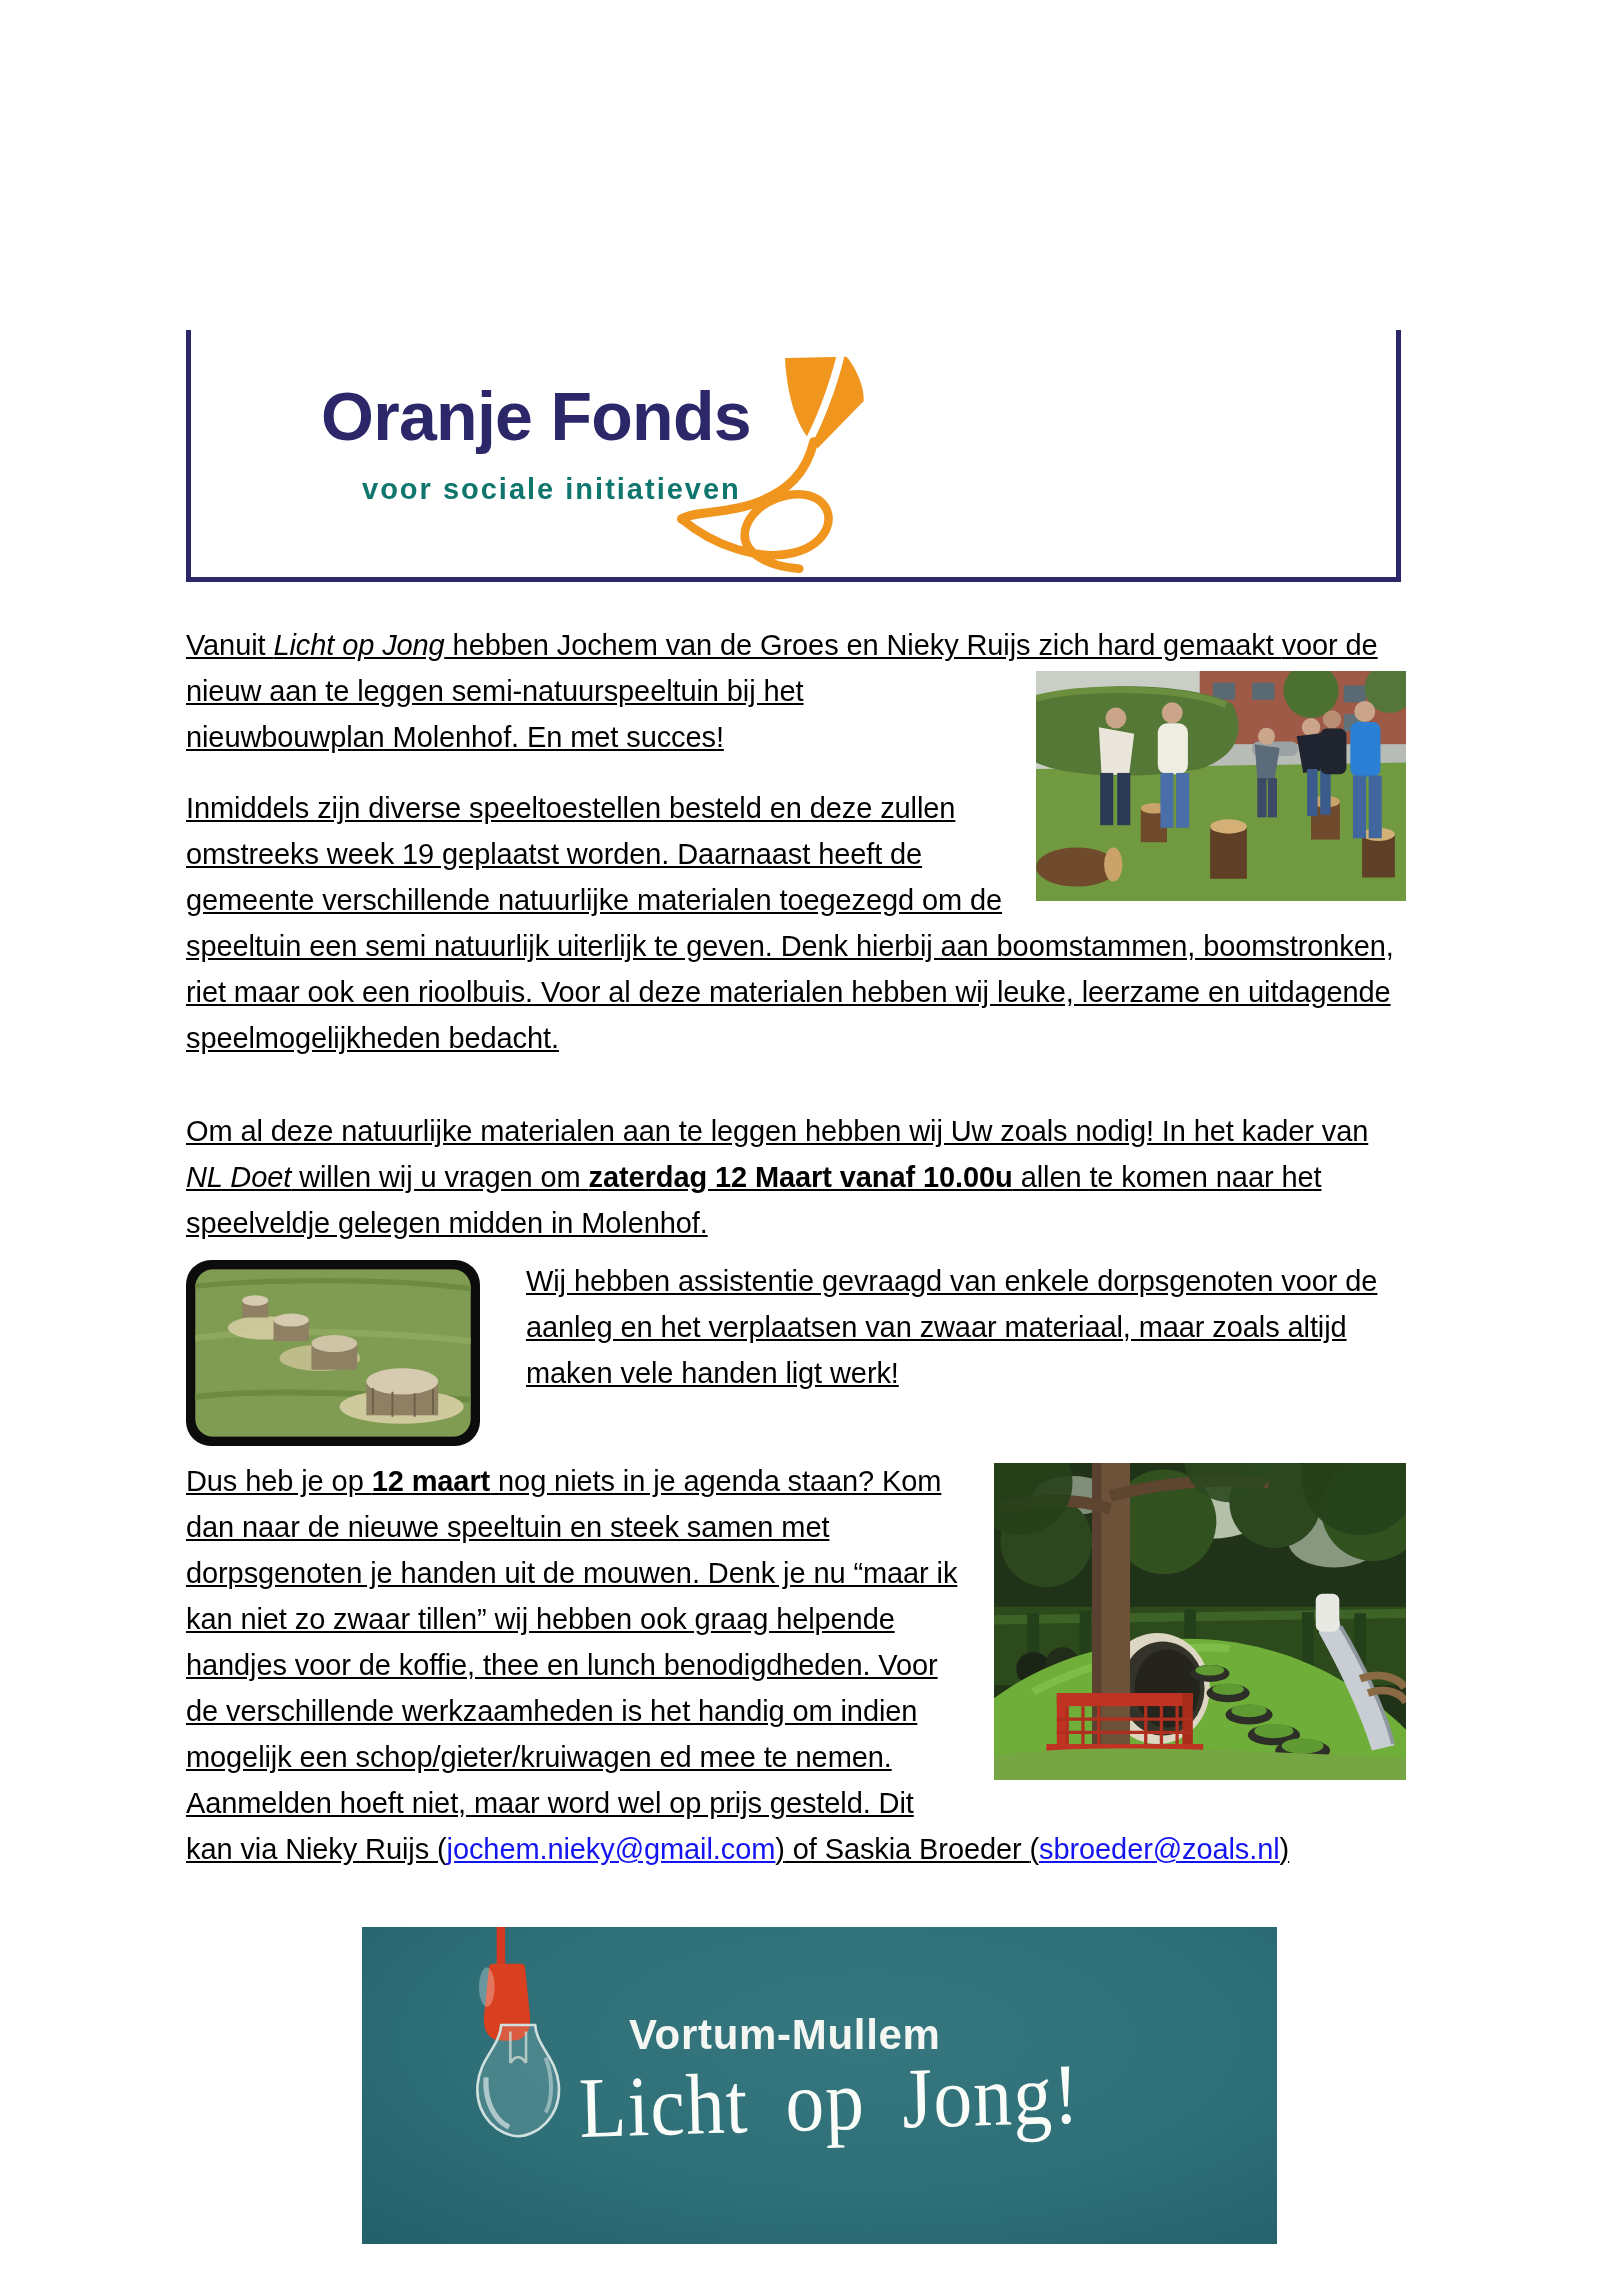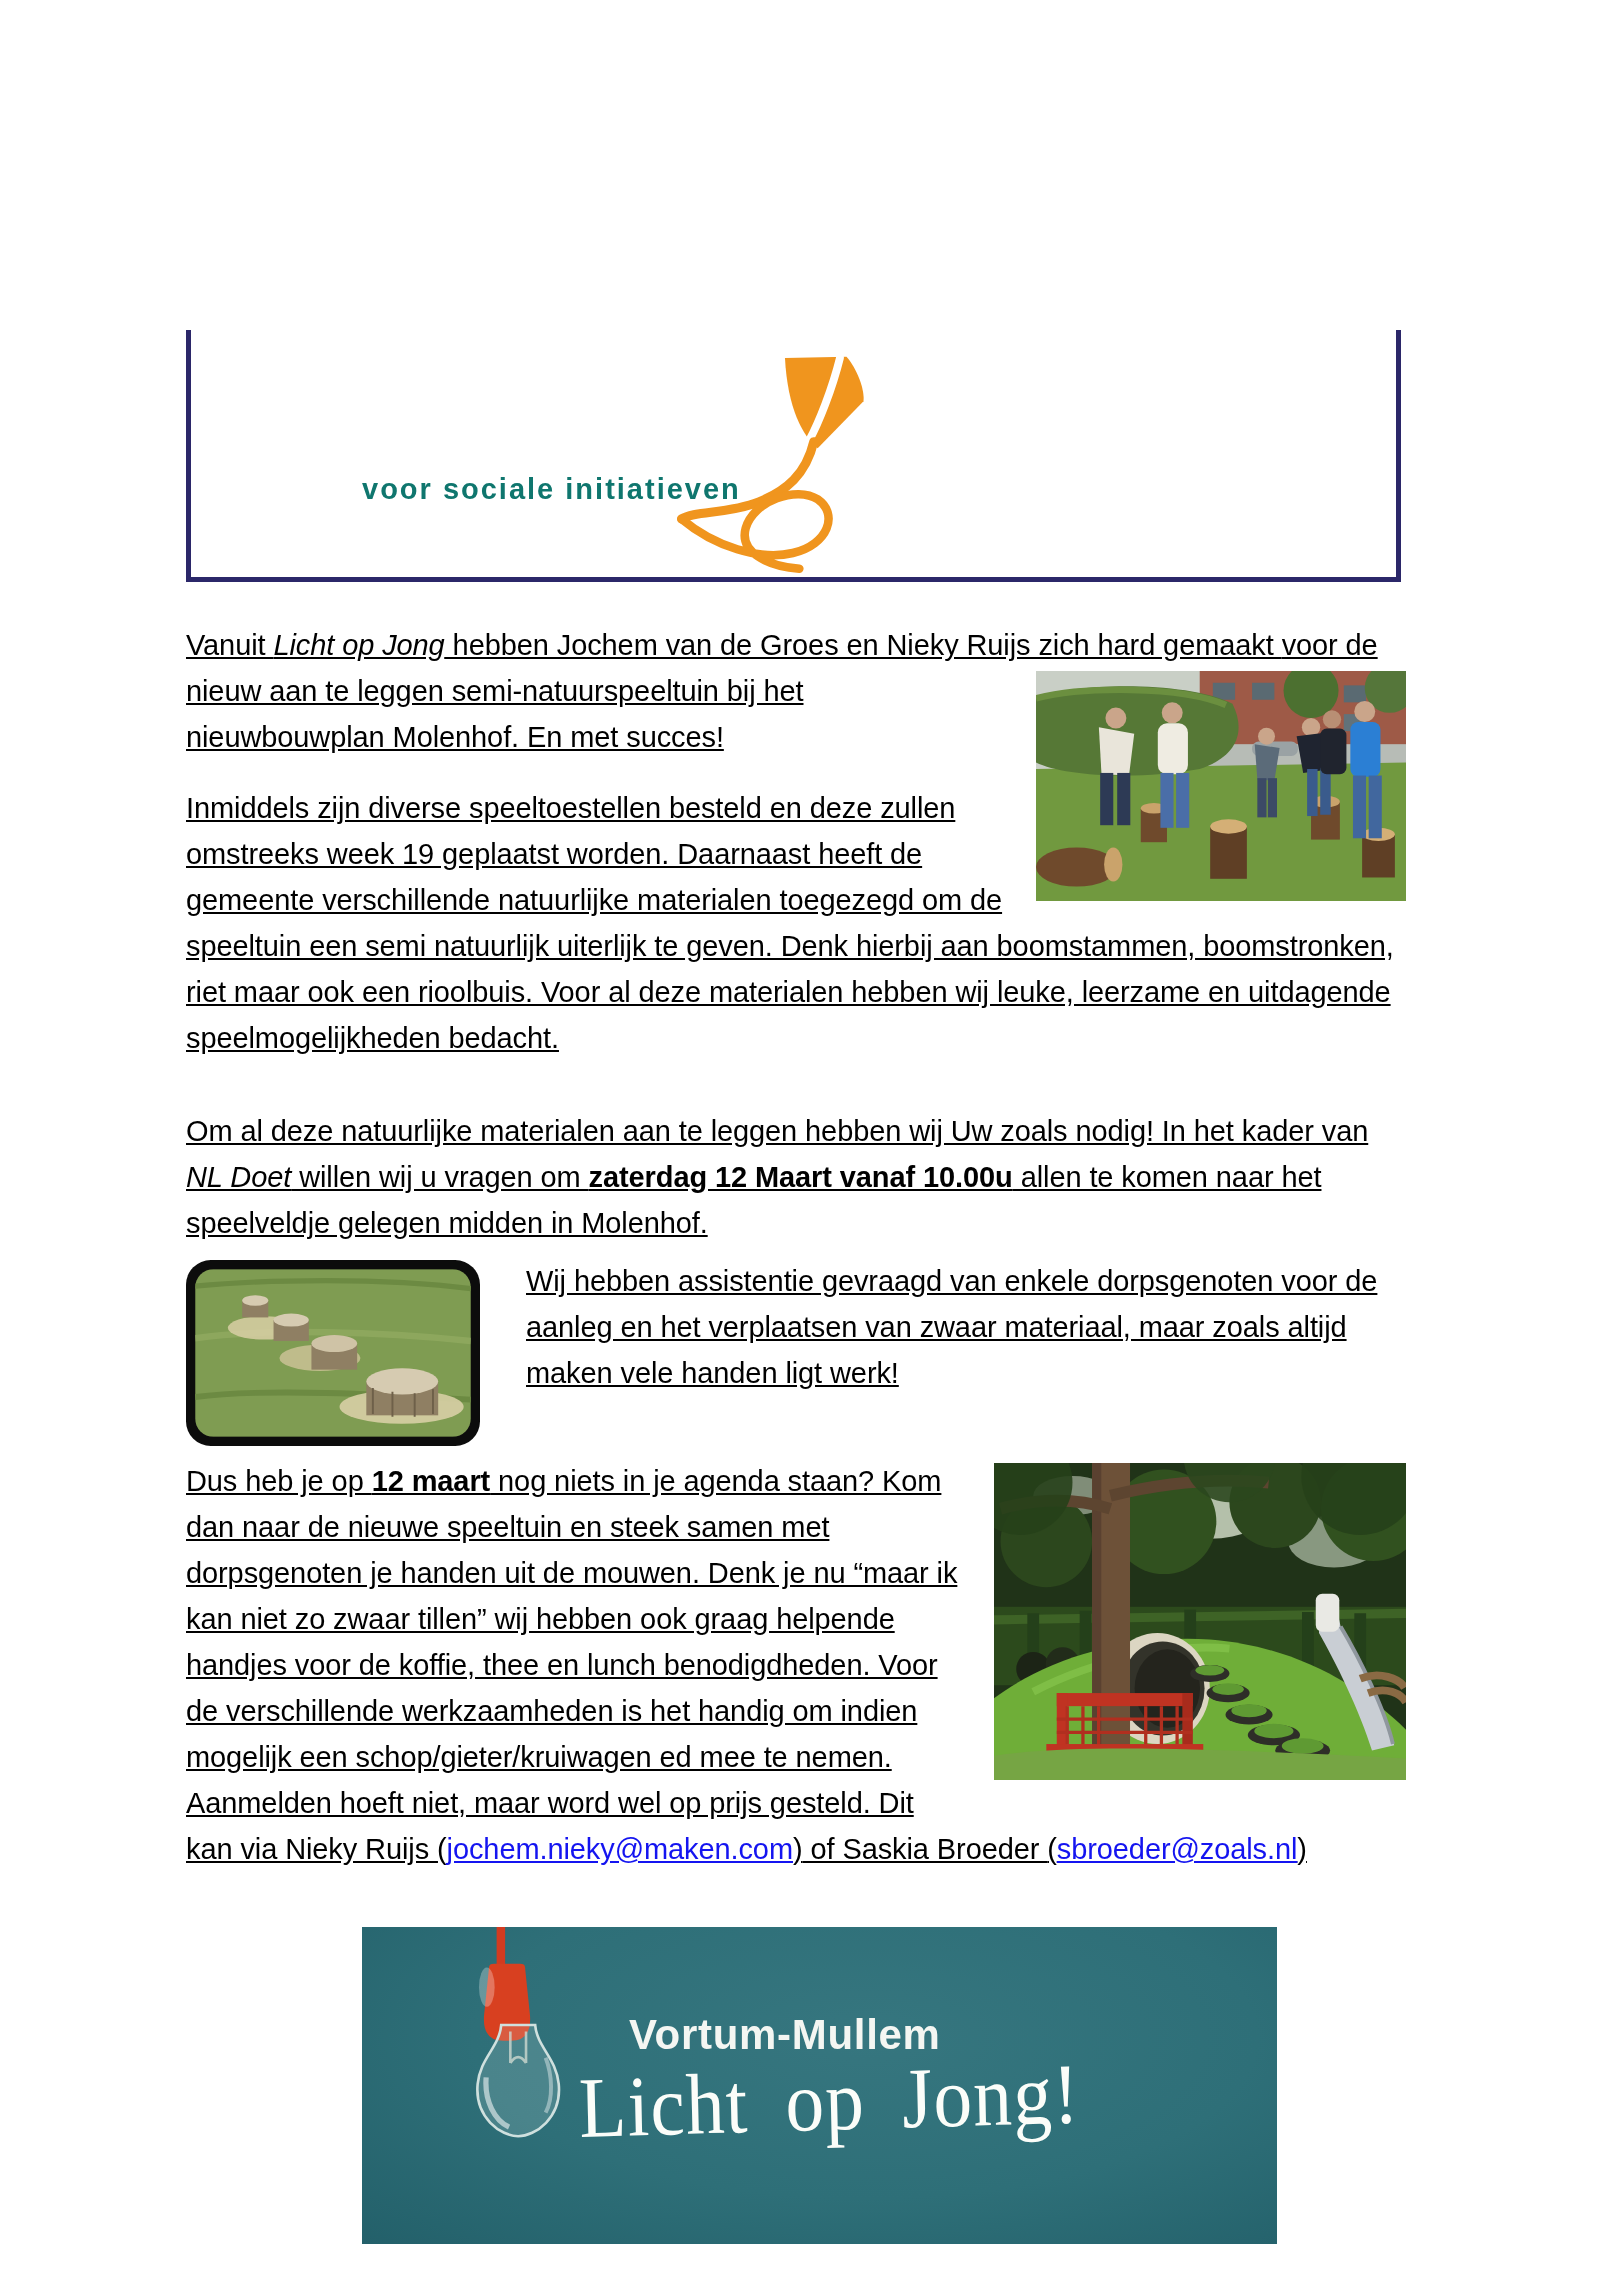--- a/index.html
+++ b/index.html
@@ -76,20 +76,21 @@
 <div class="page">
 
 
   <div class="logobox">
     <svg class="swirl" viewBox="0 0 330 345">
       <path d="M168,12 L262,10 C278,28 290,60 288,78 L218,150 C196,132 172,90 168,12 Z" fill="#F0951E"></path>
       <path d="M252,12 C240,60 220,110 205,138" fill="none" stroke="#ffffff" stroke-width="12" stroke-linecap="round"></path>
       <path d="M212,140 C200,190 170,215 128,232 C80,251 30,245 10,258" fill="none" stroke="#F0951E" stroke-width="14" stroke-linecap="round"></path>
       <path d="M10,258 C60,300 130,322 180,310 C235,297 250,250 218,228 C186,207 120,230 108,272 C98,308 140,330 190,334" fill="none" stroke="#F0951E" stroke-width="13" stroke-linecap="round"></path>
     </svg>
+    <div class="brand">Oranje Fonds</div>
     <div class="tagline">voor sociale initiatieven</div>
   </div>
 
   <div class="article">
 
     <p><span>Vanuit </span><span class="ital">Licht op Jong</span><span> hebben Jochem van de Groes en Nieky Ruijs zich hard gemaakt </span><span class="ph ph1">
           <svg viewBox="0 0 565 352" preserveAspectRatio="none">
         <rect width="565" height="352" fill="#c9cfc6"></rect>
         <rect x="250" y="0" width="315" height="118" fill="#9e5a47"></rect>
         <rect x="270" y="18" width="34" height="26" fill="#5a6a72"></rect>
@@ -229,21 +230,21 @@
           <rect x="96" y="352" width="16" height="133" fill="#c03322"></rect>
           <rect x="288" y="352" width="16" height="133" fill="#a82b1c"></rect>
           <rect x="80" y="430" width="240" height="18" fill="#c03322"></rect>
           <path d="M112,372 L112,430 M136,372 L136,430 M160,372 L160,430 M232,372 L232,430 M256,372 L256,430 M280,372 L280,430" stroke="#b12f1f" stroke-width="5"></path>
           <path d="M96,392 L304,392 M96,412 L304,412" stroke="#b12f1f" stroke-width="5"></path>
         </g>
         <path d="M0,448 C120,430 320,436 630,452 L630,485 L0,485 Z" fill="#76a544"></path>
       </svg>
         </span><span>Dus heb je op </span><span class="bold">12 maart</span><span> nog niets in je agenda staan? Kom dan naar de nieuwe speeltuin en steek samen met dorpsgenoten je handen uit de mouwen. Denk je nu “maar ik kan niet zo zwaar tillen” wij hebben ook graag helpende handjes voor de koffie, thee en lunch benodigdheden. Voor de verschillende werkzaamheden is het handig om indien mogelijk een schop/gieter/kruiwagen ed mee te nemen.</span></p>
 
-    <p><span>Aanmelden hoeft niet, maar word wel op prijs gesteld. Dit kan via Nieky Ruijs </span><span class="nowrap"><span>(</span><a class="email">jochem.nieky@maken.com</a><span>)</span></span><span> of Saskia Broeder </span><span class="nowrap"><span>(</span><a class="email">sbroeder@zoals.nl</a><span>)</span></span></p>
+    <p><span>Aanmelden hoeft niet, maar word wel op prijs gesteld. Dit kan via Nieky Ruijs </span><span class="nowrap"><span>(</span><a class="email">jochem.nieky@gmail.com</a><span>)</span></span><span> of Saskia Broeder </span><span class="nowrap"><span>(</span><a class="email">sbroeder@zoals.nl</a><span>)</span></span></p>
 
   </div>
 
   <div class="footer">
     <svg class="bulb" viewBox="0 0 240 335">
       <rect x="111" y="0" width="13" height="62" fill="#d23b20"></rect>
       <path d="M96,62 Q96,58 102,58 L133,58 Q139,58 139,62 L145,120 Q147,150 122,150 L113,150 Q88,150 90,120 Z" transform="translate(-3,0) scale(1.28) translate(-16,-14)" fill="#d84020"></path>
       <ellipse cx="96" cy="92" rx="12" ry="30" fill="#ffffff" opacity="0.28"></ellipse>
       <path d="M118,150 L170,150 C173,184 202,200 206,240 C211,292 170,320 144,320 C118,320 77,292 82,240 C86,200 115,184 118,150 Z" fill="rgba(226,240,240,0.16)" stroke="#cfe0de" stroke-width="4"></path>
       <path d="M95,230 C92,266 108,296 130,306" stroke="#ffffff" stroke-width="8" fill="none" opacity="0.55"></path>

